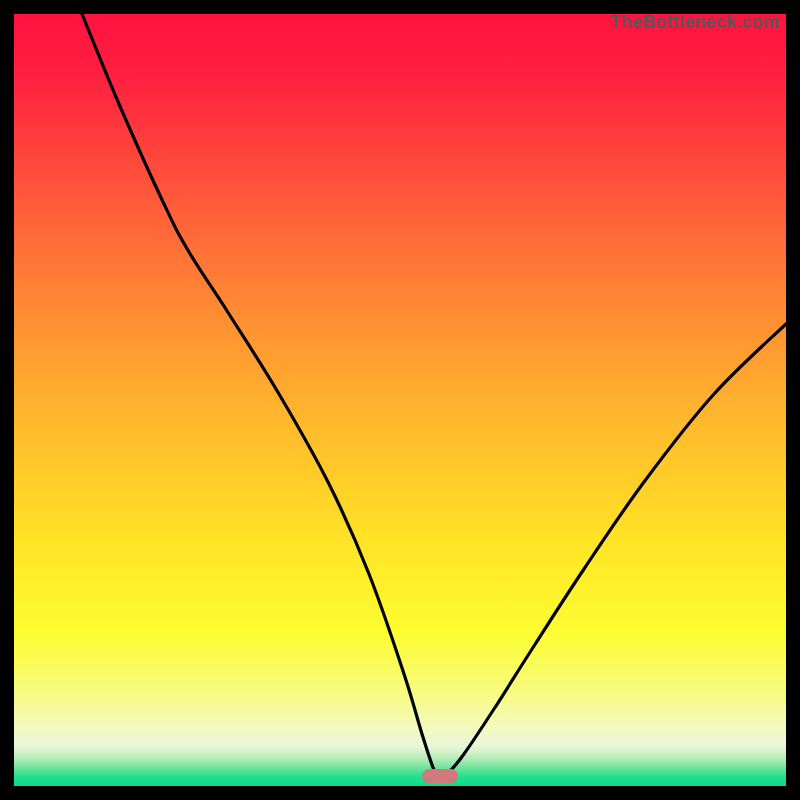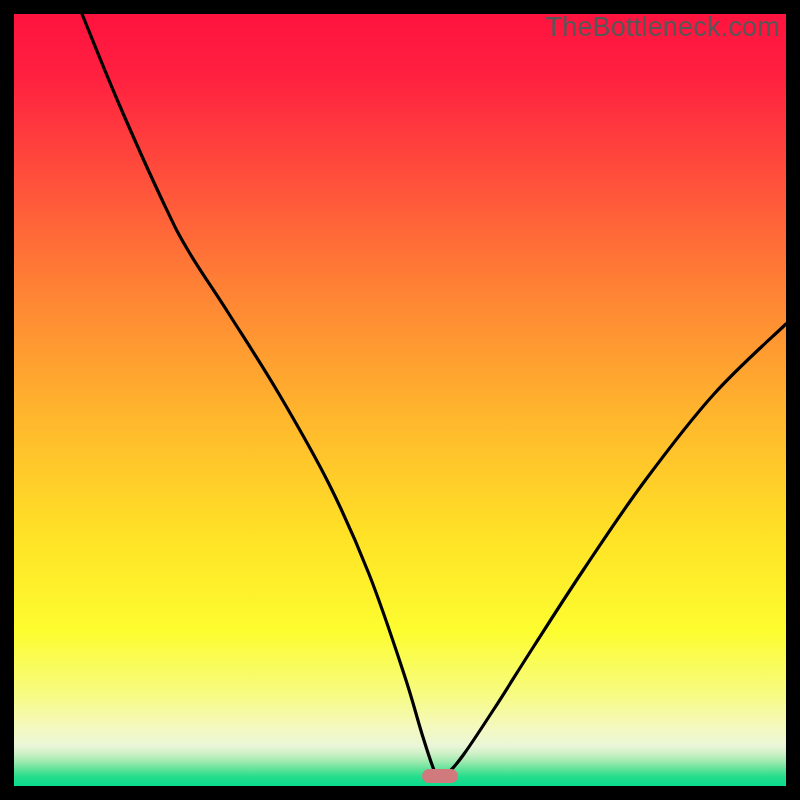--- a/index.html
+++ b/index.html
@@ -24,22 +24,22 @@
     left: 0;
     top: 0;
     width: 100%;
     height: 100%;
   }
   .watermark {
     position: absolute;
     top: -2px;
     right: 6px;
     color: #575757;
-    font-size: 27px;
-    font-weight: 400;
+    font-size: 18px;
+    font-weight: 700;
     letter-spacing: 0.2px;
   }
   .curve {
     position: absolute;
     left: 0;
     top: 0;
     width: 772px;
     height: 772px;
     pointer-events: none;
   }

